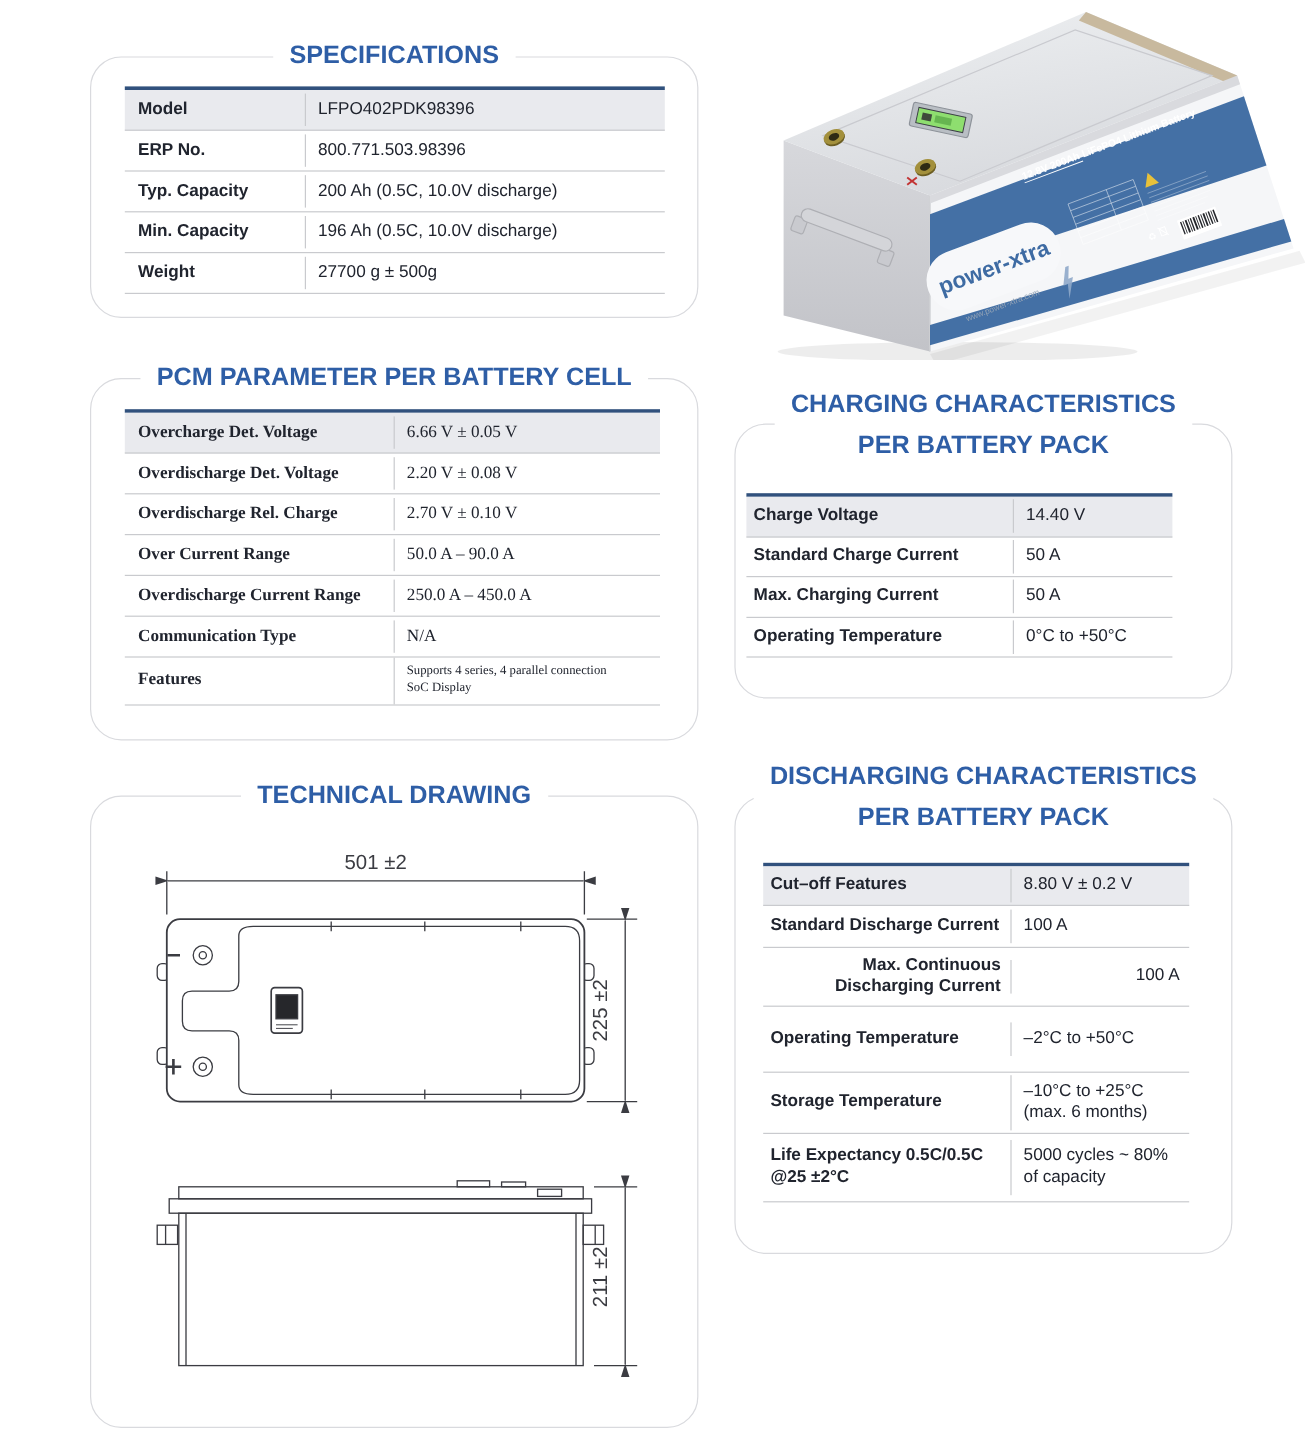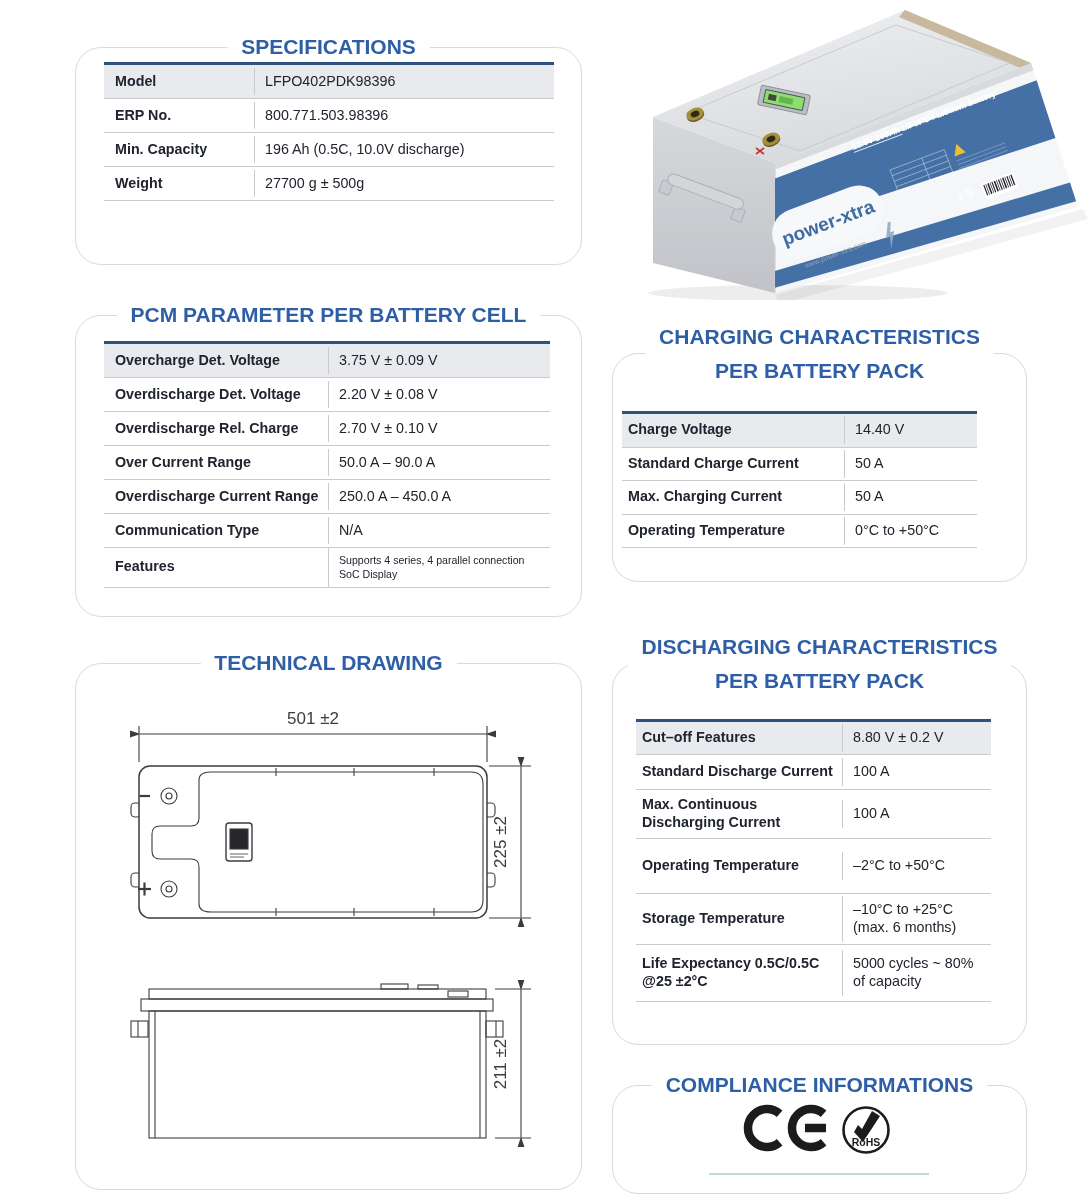--- a/index.html
+++ b/index.html
@@ -12,49 +12,53 @@
           text-align:center;white-space:nowrap;}
 
   .tbl{position:absolute;border-top:3px solid #31517d;}
   .row{display:grid;border-bottom:1px solid #c9cace;align-items:center;}
   .row.header{background:#e9eaee;}
   .cell{padding:5px 8px;font-size:14.3px;line-height:1.25;white-space:pre-line;}
   .cell.lab{font-weight:bold;padding-left:11px;}
   .cell.val{border-left:1px solid #c9cace;padding-left:10px;}
 
   .tbl.specs{width:450px;}     .tbl.specs .row{grid-template-columns:150px 1fr;min-height:33px;}
-  .tbl.pcm{width:446px;}       .tbl.pcm .row{grid-template-columns:224px 1fr;min-height:33px;}
+  .tbl.pcm{width:446px;}       .tbl.pcm .row{grid-template-columns:224px 1fr;min-height:33px;font-family:Liberation Serif, serif;}
   .tbl.pcm .row:last-child .val{font-size:10.6px;line-height:1.35;}
   .tbl.charge{width:355px;}    .tbl.charge .row{grid-template-columns:222px 1fr;min-height:32.5px;}
   .tbl.discharge{width:355px;} .tbl.discharge .row{grid-template-columns:206px 1fr;}
   .tbl.discharge .row:nth-child(1){min-height:32px;}
   .tbl.discharge .row:nth-child(2){min-height:34px;}
-  .tbl.discharge .row:nth-child(3){min-height:48px;}
+  .tbl.discharge .row:nth-child(3){min-height:48px;text-align:right;}
   .tbl.discharge .row:nth-child(4){min-height:54px;}
   .tbl.discharge .row:nth-child(5){min-height:50px;}
   .tbl.discharge .row:nth-child(6){min-height:56px;}
 
   svg{display:block;}
   .dimtext{font-family:"Liberation Sans",sans-serif;font-size:17px;fill:#3b3c42;}
 </style>
 </head>
 <body>
 
 <div id="page">
 
   <div class="box" style="left:75px;top:47px;width:505px;height:216px;">
     <div class="legend">SPECIFICATIONS</div>
-    <div class="tbl specs" style="left:28px;top:14px;">
+    <div class="tbl specs" style="left:28px;top:24px;">
       <div class="row header">
         <div class="cell lab">Model</div>
         <div class="cell val">LFPO402PDK98396</div>
       </div>
       <div class="row">
         <div class="cell lab">ERP No.</div>
         <div class="cell val">800.771.503.98396</div>
+      </div>
+      <div class="row">
+        <div class="cell lab">Typ. Capacity</div>
+        <div class="cell val">200 Ah (0.5C, 10.0V discharge)</div>
       </div>
       <div class="row">
         <div class="cell lab">Min. Capacity</div>
         <div class="cell val">196 Ah (0.5C, 10.0V discharge)</div>
       </div>
       <div class="row">
         <div class="cell lab">Weight</div>
         <div class="cell val">27700 g ±  500g</div>
       </div>
     </div>
@@ -181,21 +185,21 @@
       <rect x="33" y="2" width="11" height="13" rx="2" fill="#c9cacf" stroke="#aeafb4" stroke-width="1"></rect>
       <rect x="-40" y="-7" width="80" height="11" rx="5.5" fill="#d4d5d9" stroke="#aeafb4" stroke-width="1"></rect>
     </g>
   </svg>
 
   <div class="box" style="left:75px;top:315px;width:505px;height:300px;">
     <div class="legend">PCM PARAMETER PER BATTERY CELL</div>
     <div class="tbl pcm" style="left:28px;top:25px;">
       <div class="row header">
         <div class="cell lab">Overcharge Det. Voltage</div>
-        <div class="cell val">3.75 V ± 0.09 V</div>
+        <div class="cell val">6.66 V ± 0.05 V</div>
       </div>
       <div class="row">
         <div class="cell lab">Overdischarge Det. Voltage</div>
         <div class="cell val">2.20 V ± 0.08 V</div>
       </div>
       <div class="row">
         <div class="cell lab">Overdischarge Rel. Charge</div>
         <div class="cell val">2.70 V ± 0.10 V</div>
       </div>
       <div class="row">
@@ -341,32 +345,14 @@
       </div>
       <div class="row">
         <div class="cell lab" style="padding-left:6px;">Life Expectancy 0.5C/0.5C
 @25 ±2°C</div>
         <div class="cell val">5000 cycles ~ 80%
 of capacity</div>
       </div>
     </div>
   </div>
 
-  <div class="box" style="left:612px;top:1085px;width:413px;height:107px;">
-    <div class="legend">COMPLIANCE INFORMATIONS</div>
-    <svg width="410" height="104" viewBox="0 0 410 104">
-
-      <g stroke="#1c1c1c" stroke-width="8.5" fill="none">
-        <path d="M166.6,27.8 A19,19 0 1 0 166.6,56.2"></path>
-        <path d="M210.6,27.8 A19,19 0 1 0 210.6,56.2"></path>
-        <line x1="192" y1="42" x2="213" y2="42"></line>
-      </g>
-
-      <g>
-        <circle cx="253" cy="44" r="22.5" fill="none" stroke="#1c1c1c" stroke-width="2.6"></circle>
-        <path d="M241,46 L250,56 L267,30 L259,25 L249,43 L245,39 Z" fill="#1c1c1c"></path>
-        <text x="253" y="60" text-anchor="middle" font-size="10.5" font-weight="bold" fill="#1c1c1c">RoHS</text>
-      </g>
-      <line x1="96" y1="88" x2="316" y2="88" stroke="#a9ced2" stroke-width="1.5"></line>
-    </svg>
-  </div>
 
 </div>
 
 </body></html>

